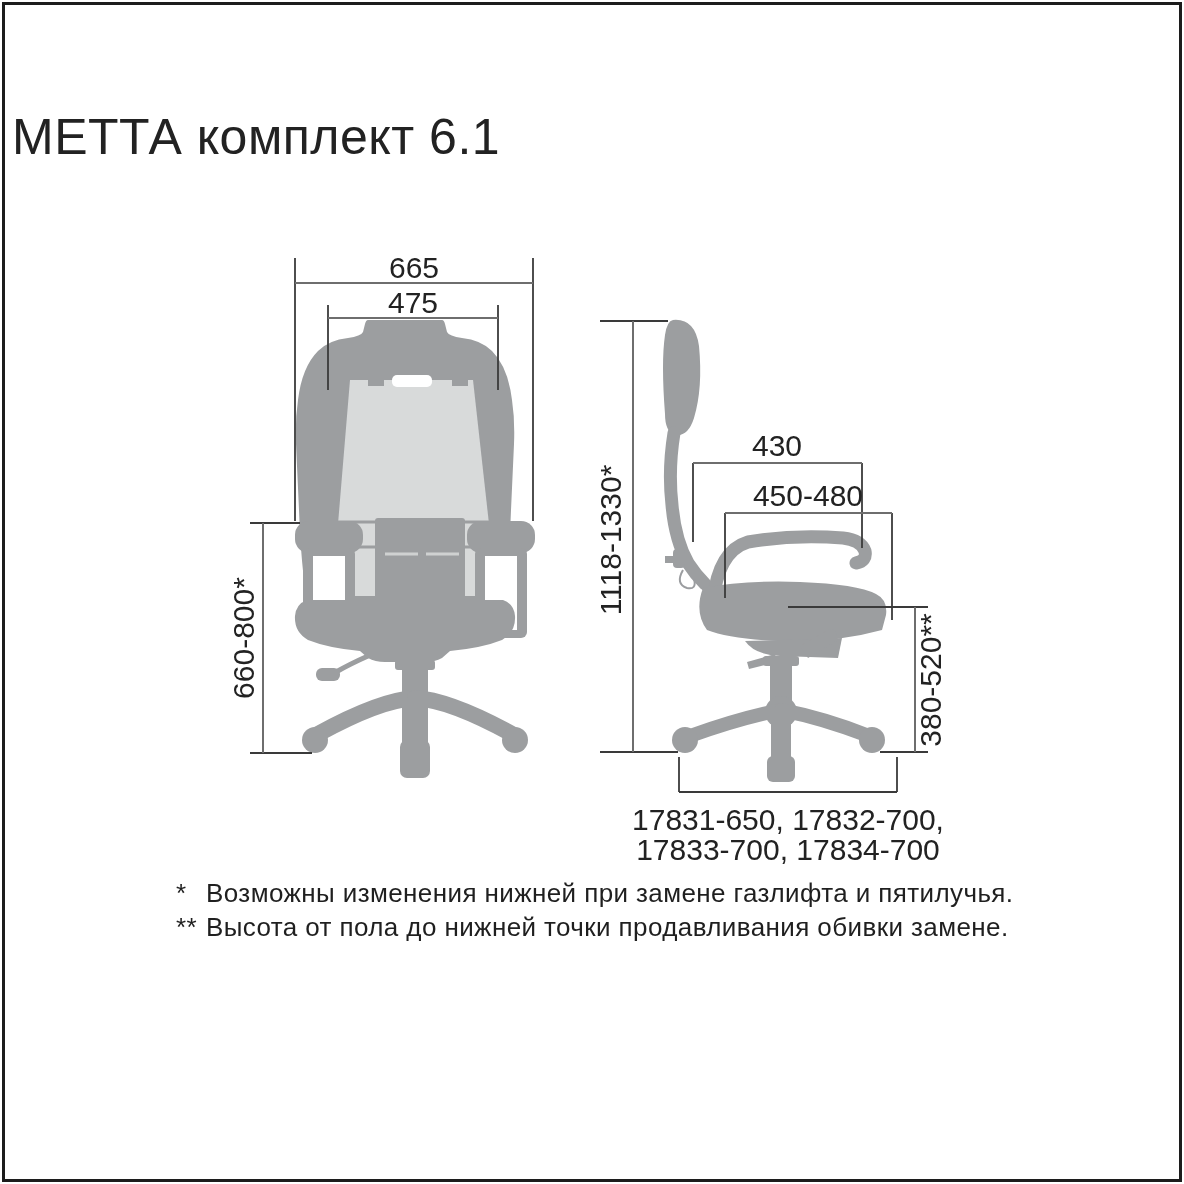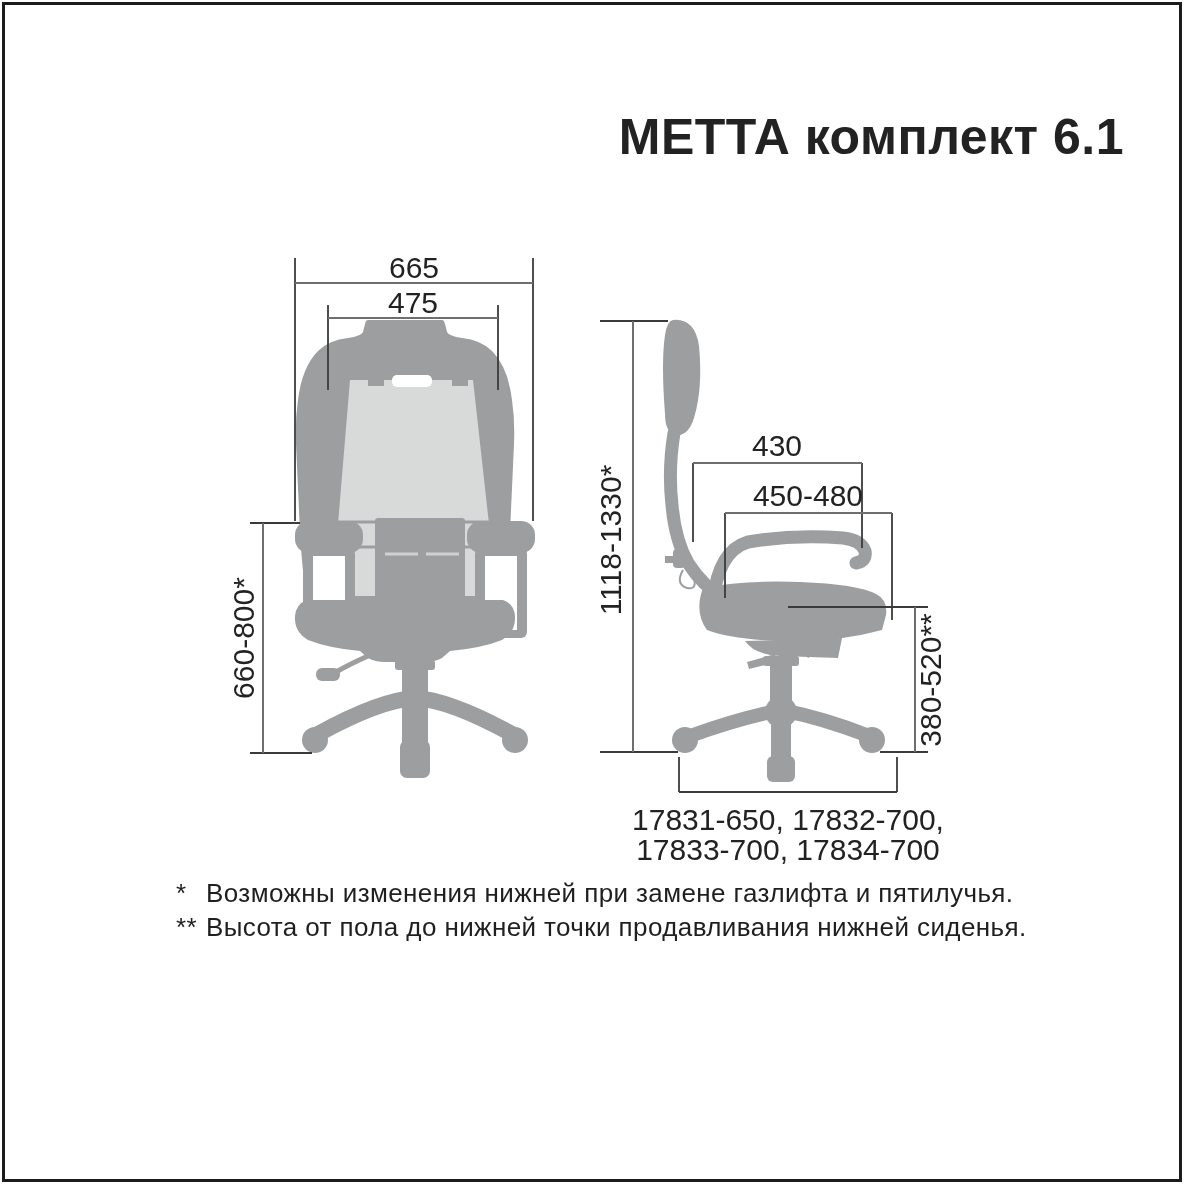--- a/index.html
+++ b/index.html
@@ -1,19 +1,19 @@
 <!DOCTYPE html>
 <html><head>
 <meta charset="utf-8">
 <style>
   html,body{margin:0;padding:0;background:#fff;width:1184px;height:1184px;overflow:hidden;
     font-family:"Liberation Sans", sans-serif;}
   .frame{position:absolute;left:2px;top:2px;right:2px;bottom:2px;border:3px solid #1c1c1c;}
-  .title{position:absolute;top:108px;left:4px;width:1120px;text-align:right;
-    font-size:50px;font-weight:700;color:#222;letter-spacing:0.5px;}
+  .title{position:absolute;top:108px;left:12px;width:1120px;text-align:left;
+    font-size:50px;font-weight:400;color:#222;letter-spacing:0.5px;}
   .view{position:absolute;}
   #frontView{left:230px;top:248px;}
   #sideView{left:595px;top:300px;}
   .footnotes{position:absolute;left:176px;top:876px;color:#1f1f1f;
     font-size:26px;line-height:34px;letter-spacing:0.4px;}
   .fn-row{display:flex;}
   .fn-marker{width:30px;flex:0 0 30px;}
   svg text{font-family:"Liberation Sans", sans-serif;fill:#222;}
   .dimtxt{font-size:30px;}
   .codetxt{font-size:30px;}
@@ -151,15 +151,15 @@
   </g>
 </svg>
 
 <div class="footnotes">
   <div class="fn-row">
     <span class="fn-marker">*</span>
     <span>Возможны изменения нижней при замене газлифта и пятилучья.</span>
   </div>
   <div class="fn-row">
     <span class="fn-marker">**</span>
-    <span>Высота от пола до нижней точки продавливания нижней сиденья.</span>
+    <span>Высота от пола до нижней точки продавливания обивки замене.</span>
   </div>
 </div>
 
 </body></html>

